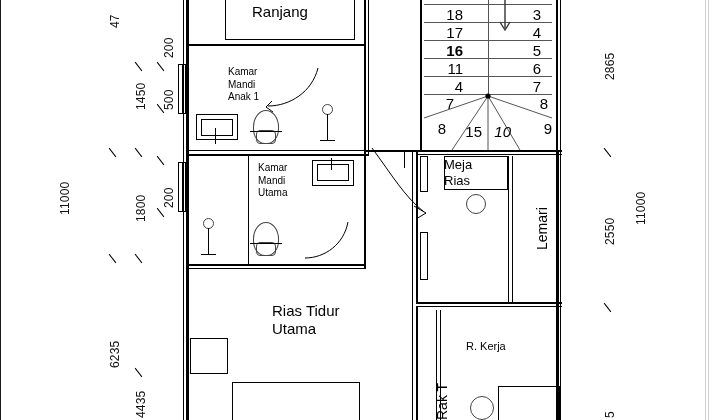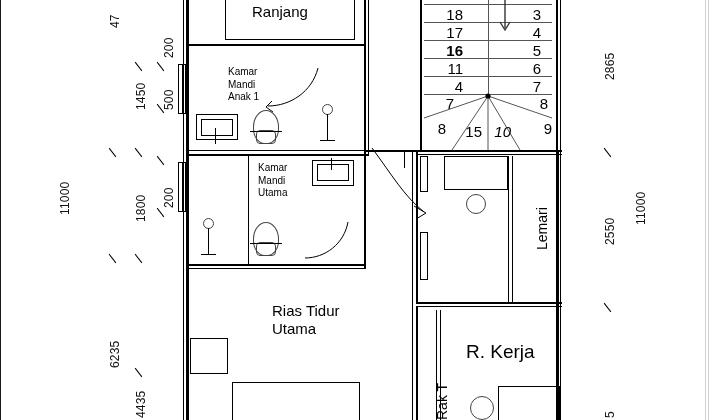--- a/index.html
+++ b/index.html
@@ -207,33 +207,35 @@
   <div class="stepnum" style="left:489px;top:123px;font-style:italic;">10</div>
 
   <div class="ln hl2" style="left:416px;top:150px;width:146px;"></div>
   <div class="ln hl" style="left:416px;top:154px;width:146px;"></div>
 
   <div class="ln vl2" style="left:416px;top:150px;height:154px;"></div>
   <div class="ln vl3" style="left:556px;top:150px;height:270px;"></div>
   <div class="ln vl" style="left:560px;top:150px;height:270px;"></div>
 
   <div class="box" style="left:444px;top:156px;width:64px;height:34px;"></div>
+  <div class="room c" style="left:444px;top:157px;width:64px;font-size:13px;">Meja
+Rias</div>
   <div class="boxthin" style="left:466px;top:194px;width:20px;height:20px;border-radius:50%;"></div>
 
   <div class="box" style="left:420px;top:156px;width:8px;height:36px;"></div>
   <div class="box" style="left:420px;top:232px;width:8px;height:48px;"></div>
 
   <div class="ln vl" style="left:508px;top:156px;height:148px;"></div>
   <div class="ln vl" style="left:512px;top:156px;height:148px;"></div>
   <div class="room rot" style="left:534px;top:250px;font-size:14px;">Lemari</div>
 
   <div class="ln hl2" style="left:416px;top:302px;width:146px;"></div>
   <div class="ln hl" style="left:416px;top:306px;width:146px;"></div>
 
-  <div class="room" style="left:466px;top:340px;font-size:19px;">R. Kerja</div>
+  <div class="room" style="left:466px;top:340px;font-size:11px;">R. Kerja</div>
 
   <div class="ln vl" style="left:436px;top:310px;height:110px;"></div>
   <div class="ln vl" style="left:440px;top:310px;height:110px;"></div>
   <div class="room rot" style="left:434px;top:420px;font-size:14px;">Rak T</div>
 
   <div class="box" style="left:498px;top:386px;width:62px;height:40px;"></div>
   <div class="boxthin" style="left:470px;top:396px;width:24px;height:24px;border-radius:50%;"></div>
 
   <div class="ln vl2" style="left:416px;top:306px;height:114px;"></div>
 

